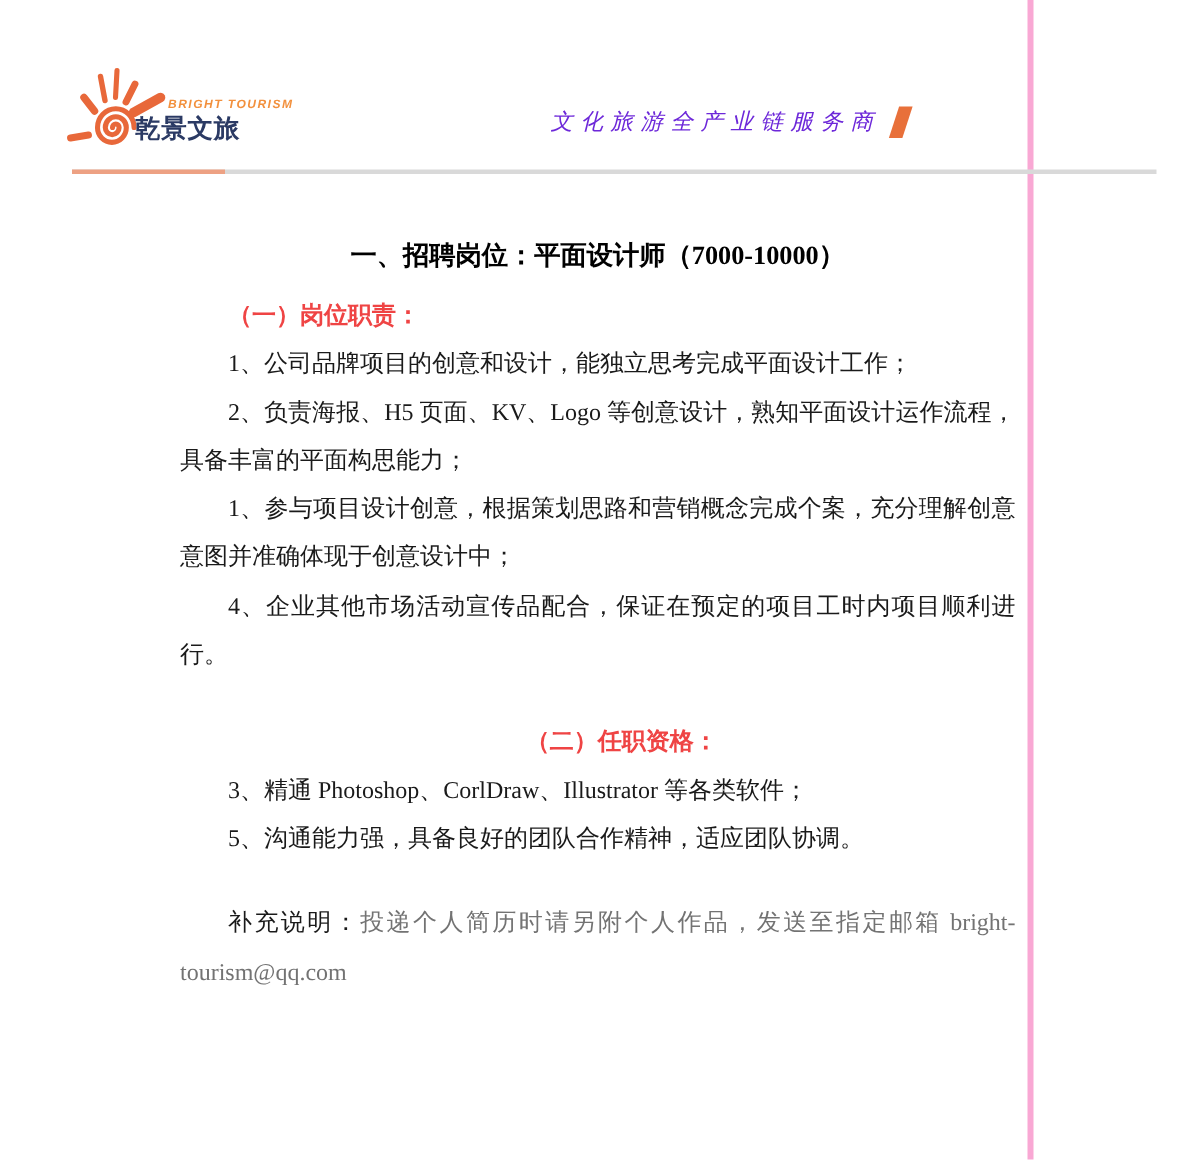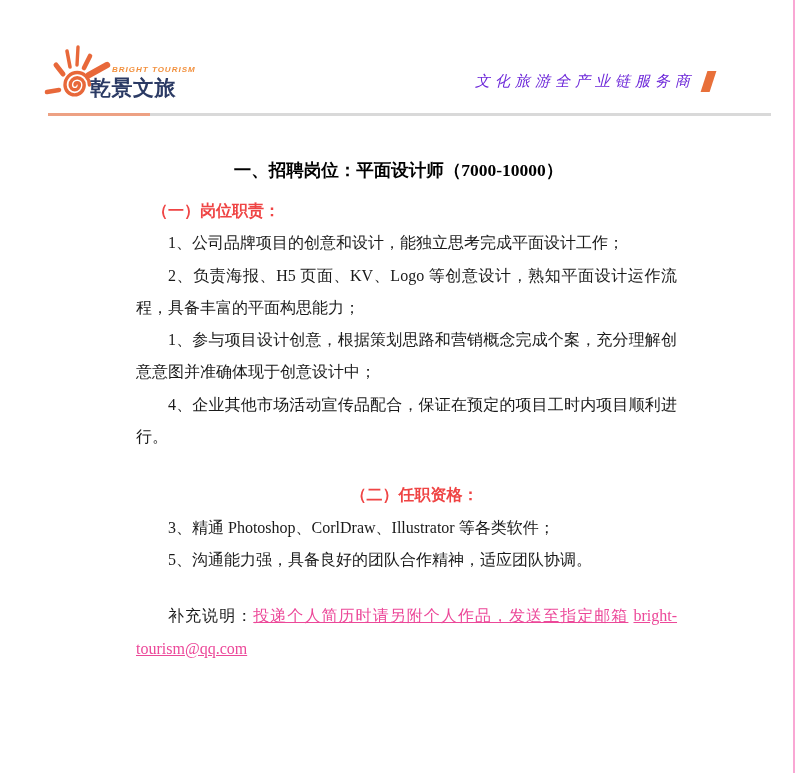--- a/index.html
+++ b/index.html
@@ -5,39 +5,39 @@
   * { margin: 0; padding: 0; box-sizing: border-box; }
   html, body { background: #ffffff; }
   body {
     width: 795px; height: 773px;
     font-family: "Liberation Serif", "DejaVu Serif", serif;
     color: #1a1a1a;
     position: relative;
     overflow: hidden;
   }
   .page {
-    width: 795px; height: 773px;
+    width: 689px; height: 773px;
     background: #ffffff;
-    border-right: 2px solid #f9a8d4;
+    border-right: 4px solid #f9a8d4;
     position: relative;
   }
 
   
   .header { position: relative; height: 114px; }
   .logo { position: absolute; left: 44px; top: 44px; width: 160px; height: 62px; }
   .logo svg { position: absolute; left: 0; top: 0; }
   .logo-en {
     position: absolute; left: 68px; top: 21px;
     font-family: "Liberation Sans", sans-serif;
     font-size: 8px; font-weight: bold; font-style: italic;
     letter-spacing: 1px; color: #f2903d; white-space: nowrap;
   }
   .logo-cn {
     position: absolute; left: 46px; top: 30px;
-    font-size: 21px; font-weight: bold; color: #2b3a64;
+    font-size: 17px; font-weight: bold; color: #2b3a64;
     letter-spacing: 0.5px; white-space: nowrap;
   }
   .tagline {
     position: absolute; right: 80px; top: 71px;
     display: flex; align-items: center;
   }
   .tagline-text {
     font-size: 15px; color: #6d28d9; font-style: italic;
     letter-spacing: 5px; white-space: nowrap;
   }
@@ -61,30 +61,30 @@
     width: 557px;
   }
   .doc-title {
     font-size: 17.5px; font-weight: bold; color: #000;
     line-height: 32px; margin-top: 37px; margin-bottom: 9px;
     white-space: nowrap;
     text-align: center;
   }
   .para {
     font-size: 16px; line-height: 32.3px;
-    text-indent: 2em; text-align: justify; color: #1a1a1a; margin-left: 16px;
+    text-indent: 2em; text-align: justify; color: #1a1a1a;
   }
   .sec-heading {
     font-size: 16px; font-weight: bold; color: #ef4444;
     line-height: 32.3px; text-indent: 2em;
   }
   .section-gap { margin-top: 26px; text-align: center; }
   .supplement { margin-top: 24px; }
   .doc-link {
-    color: #ec4899; text-decoration: underline; cursor: pointer;
+    color: #737373; cursor: pointer;
   }
 </style>
 </head>
 <body>
 
 <div class="page">
 
   <div class="header">
 
     <div class="logo">

